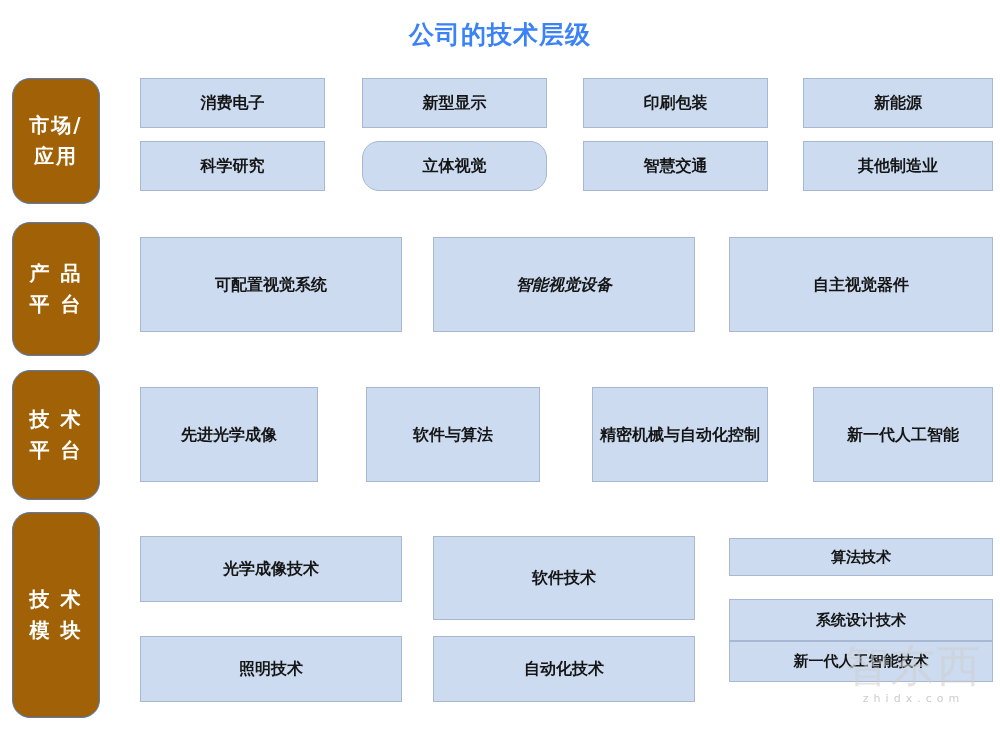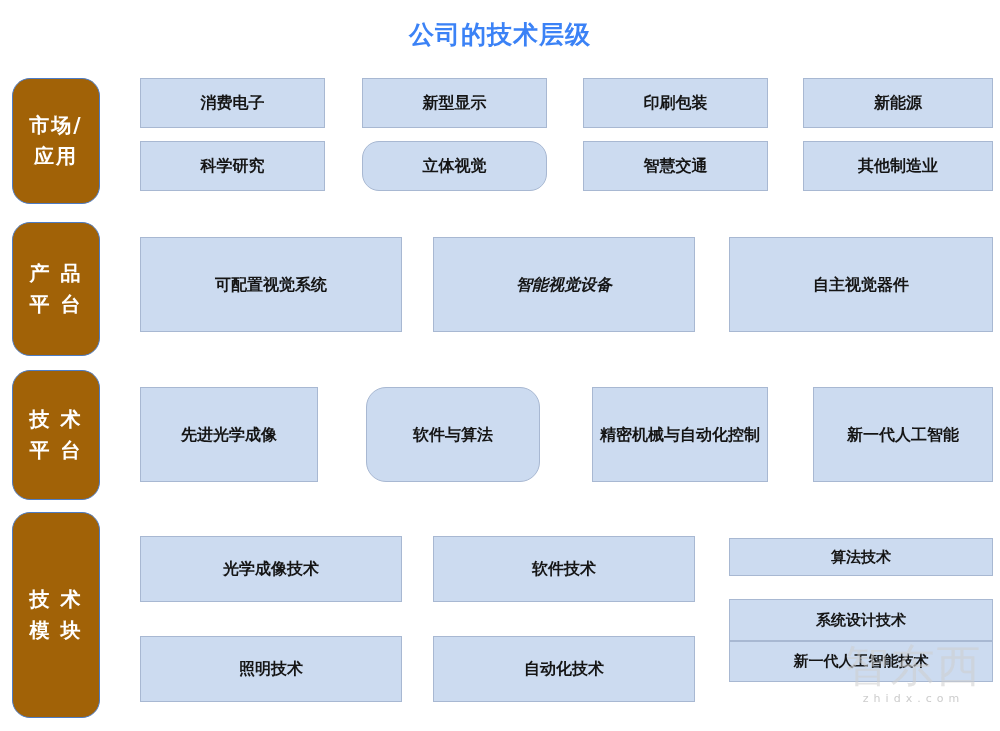--- a/index.html
+++ b/index.html
@@ -105,28 +105,28 @@
 
   <div class="group-label" style="top:222px;height:134px;">产 品
 平 台</div>
   <div class="box" style="left:140px;top:237px;width:262px;height:95px;">可配置视觉系统</div>
   <div class="box" style="left:433px;top:237px;width:262px;height:95px;font-style:italic;">智能视觉设备</div>
   <div class="box" style="left:729px;top:237px;width:264px;height:95px;">自主视觉器件</div>
 
   <div class="group-label" style="top:370px;height:130px;">技 术
 平 台</div>
   <div class="box" style="left:140px;top:387px;width:178px;height:95px;">先进光学成像</div>
-  <div class="box" style="left:366px;top:387px;width:174px;height:95px;border-radius:20px;">软件与算法</div>
+  <div class="box" style="left:366px;top:387px;width:174px;height:95px;">软件与算法</div>
   <div class="box" style="left:592px;top:387px;width:176px;height:95px;">精密机械与自动化控制</div>
   <div class="box" style="left:813px;top:387px;width:180px;height:95px;">新一代人工智能</div>
 
   <div class="group-label" style="top:512px;height:206px;">技 术
 模 块</div>
   <div class="box" style="left:140px;top:536px;width:262px;height:66px;">光学成像技术</div>
-  <div class="box" style="left:433px;top:536px;width:262px;height:66px;">软件技术</div>
+  <div class="box" style="left:433px;top:536px;width:262px;height:84px;">软件技术</div>
   <div class="box" style="left:140px;top:636px;width:262px;height:66px;">照明技术</div>
   <div class="box" style="left:433px;top:636px;width:262px;height:66px;">自动化技术</div>
   <div class="box small" style="left:729px;top:538px;width:264px;height:38px;">算法技术</div>
   <div class="box small" style="left:729px;top:599px;width:264px;height:42px;">系统设计技术</div>
   <div class="box small" style="left:729px;top:641px;width:264px;height:41px;">新一代人工智能技术</div>
 
   <div class="watermark">
     <div class="wm-logo">智东西</div>
     <div class="wm-site">zhidx.com</div>
   </div>

